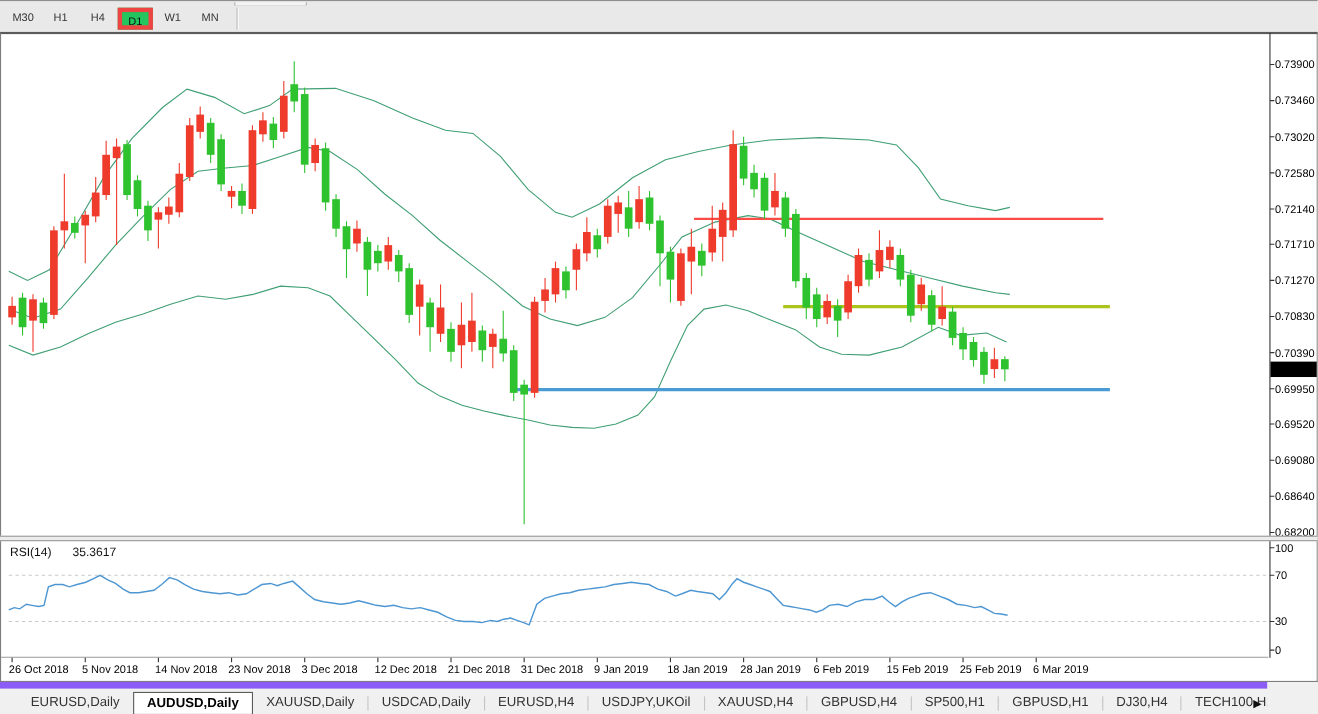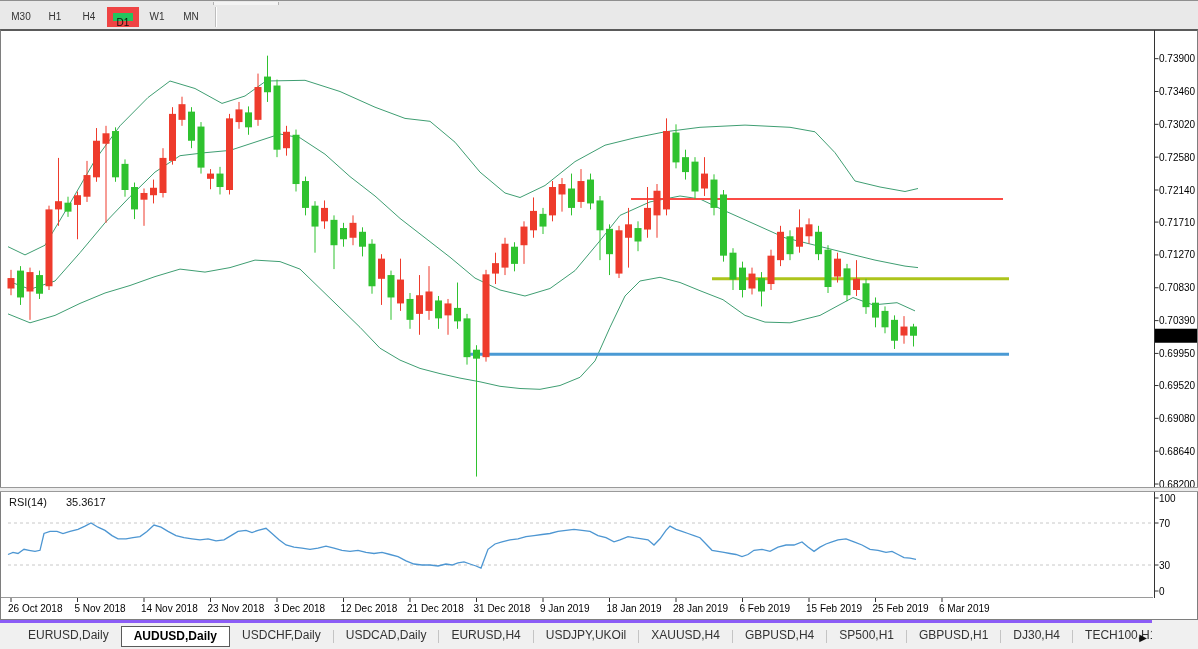--- a/index.html
+++ b/index.html
@@ -9,21 +9,21 @@
 
   .top-strip { position:absolute; left:0; top:0; width:1198px; height:5px;
                background:#e9e9e9; border-top:1px solid #8f8f8f; }
   .strip-box { position:absolute; left:213px; top:1px; width:66px; height:4px;
                border:1px solid #b2b2b2; border-top:none; background:#f4f4f4; }
 
   .tf-toolbar { position:absolute; top:5px; left:0; width:1198px; height:24px;
                 background:#e9e9e9; display:flex; align-items:center; padding-left:5px; }
   .tf-btn { width:32px; height:20px; line-height:19px; text-align:center;
             font-size:10px; color:#333; margin-right:2px; }
-  .tf-btn.active { background:#22c55e; border:6px solid #ef4444; color:#111; }
+  .tf-btn.active { background:#22c55e; border:4px solid #ef4444; color:#111; }
   .tf-sep { width:2px; height:20px; border-left:1px solid #bdbdbd; border-right:1px solid #ffffff; margin-left:6px; }
 
   .chart-window { position:absolute; top:29px; left:0; width:1198px; height:591px;
                   background:#ffffff; border:1px solid #7e7e7e; border-top:2px solid #5a5a5a; }
 
   .chart-title { position:absolute; top:37px; left:10px; font-size:12px; font-weight:bold;
                  color:#111; z-index:3; white-space:nowrap; }
   .chart-title .tri { font-size:8px; vertical-align:2px; margin-right:5px; }
   .chart-title .ohlc { margin-left:8px; }
 
@@ -31,21 +31,21 @@
   .rsi-label .val { margin-left:19px; }
 
   .splitter { position:absolute; top:487px; left:0; width:1198px; height:5px;
               background:#ececec; border-top:1px solid #9a9a9a; border-bottom:1px solid #9a9a9a;
               z-index:2; cursor:row-resize; }
 
   #chart-svg { position:absolute; left:0; top:0; width:1198px; height:649px; z-index:1; }
   #chart-svg text { font-family:"Liberation Sans", sans-serif; fill:#000; }
 
   .tab-bar { position:absolute; top:620px; left:0; width:1152px; height:29px;
-             background:#f0f0f0; border-top:3px solid #8b5cf6; display:flex;
+             background:#f0f0f0; border-top:6px solid #8b5cf6; display:flex;
              align-items:flex-start; padding-top:3px; padding-left:16px; overflow:hidden; }
   .tab { height:21px; line-height:19px; padding:0 12px; font-size:12px; color:#333; white-space:nowrap; }
   .tab.active { background:#fff; border:1px solid #5a5a5a; font-weight:bold; color:#000; }
   .tab-sep { width:1px; height:13px; background:#c4c4c4; margin-top:4px; flex:none; }
   .tab-arrow { position:absolute; right:5px; top:10px; font-size:10px; color:#111; line-height:10px; }
 </style>
 </head>
 <body>
 
 <div id="root">
@@ -544,21 +544,21 @@
   <div class="rsi-label">
     <span>RSI(14)</span><span class="val">35.3617</span>
   </div>
 
   <div class="splitter"></div>
 
   <div class="tab-bar">
 
     <div class="tab">EURUSD,Daily</div>
       <div class="tab active">AUDUSD,Daily</div>
-      <div class="tab">USDCHF,Daily</div>
+      <div class="tab">XAUUSD,Daily</div>
       <div class="tab-sep"></div>
       <div class="tab">USDCAD,Daily</div>
       <div class="tab-sep"></div>
       <div class="tab">EURUSD,H4</div>
       <div class="tab-sep"></div>
       <div class="tab">USDJPY,UKOil</div>
       <div class="tab-sep"></div>
       <div class="tab">XAUUSD,H4</div>
       <div class="tab-sep"></div>
       <div class="tab">GBPUSD,H4</div>

